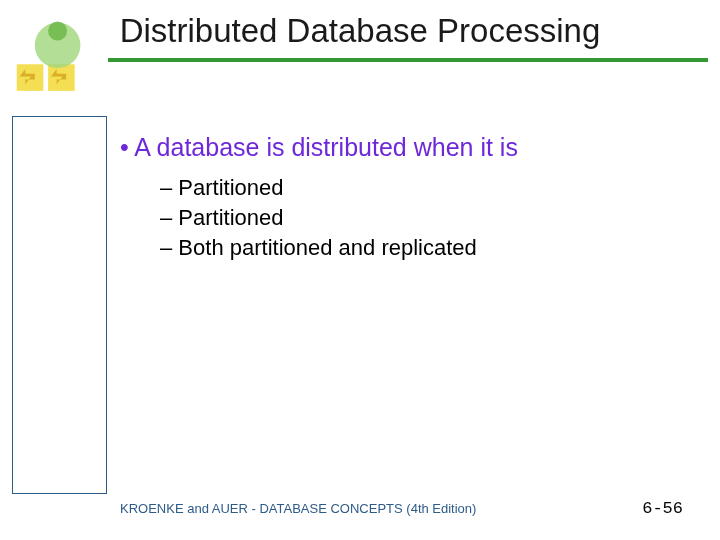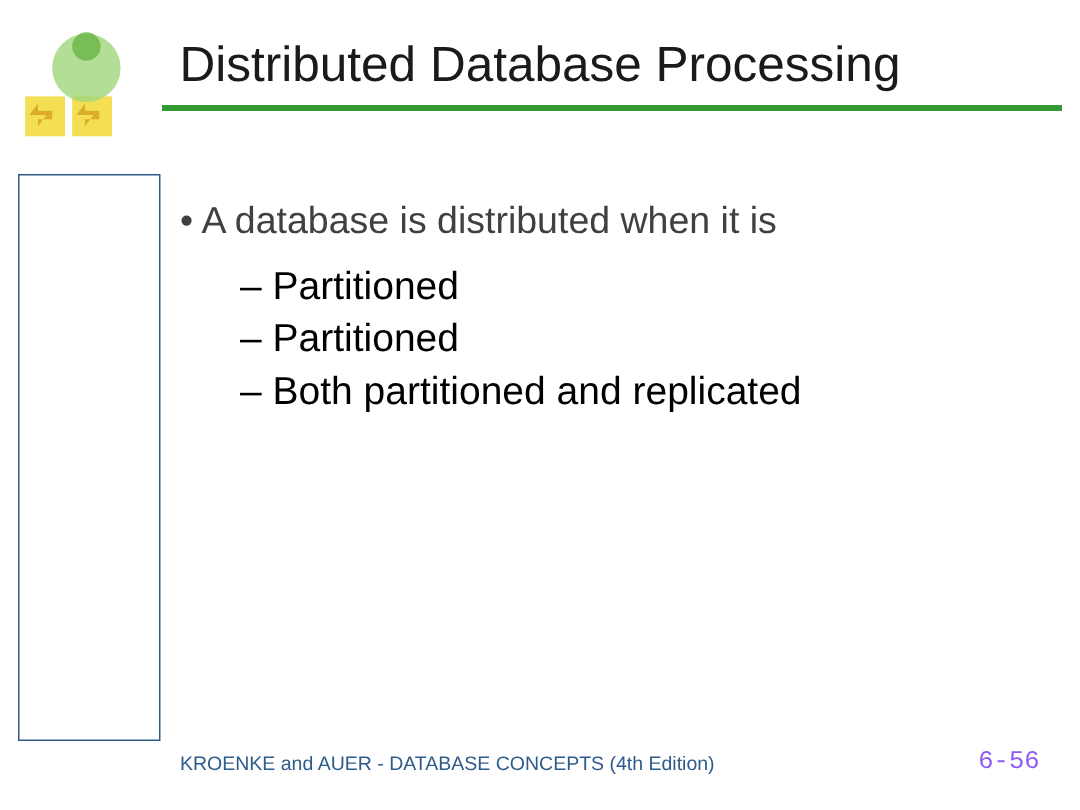--- a/index.html
+++ b/index.html
@@ -20,21 +20,21 @@
     position: absolute;
     top: 12px;
     left: 12px;
     width: 95px;
     height: 95px;
   }
   .title {
     text-align: center;
     font-size: 33px;
     color: #1a1a1a;
-    padding-top: 24px;
+    padding-top: 12px;
     padding-bottom: 8px;
     font-weight: normal;
     font-family: Arial, sans-serif;
   }
   .title-underline {
     height: 4px;
     background: #339933;
     margin: 0 12px 0 108px;
   }
   .sidebar-box {
@@ -47,56 +47,56 @@
     background: #fff;
   }
   .content {
     position: absolute;
     left: 120px;
     top: 132px;
     right: 30px;
   }
   .bullet-main {
     font-size: 25px;
-    color: #404040;
+    color: #6d28d9;
     margin-bottom: 10px;
     margin-left: 18px;
     text-indent: -18px;
     line-height: 1.25;
   }
   .bullet-main::before {
     content: "• ";
   }
   .sub-list {
     margin-left: 40px;
     margin-bottom: 18px;
   }
   .bullet-sub {
-    font-size: 26px;
+    font-size: 22px;
     color: #000;
     line-height: 1.35;
   }
   .bullet-sub::before {
     content: "– ";
   }
   .footer-left {
     position: absolute;
     left: 120px;
     bottom: 22px;
     font-size: 13px;
     color: #2e5c8a;
     font-family: Verdana, Arial, sans-serif;
     line-height: 1.3;
   }
   .footer-right {
     position: absolute;
-    right: 27px;
+    right: 37px;
     bottom: 22px;
     font-size: 17px;
-    color: #8b5cf6;
+    color: #000000;
     font-family: "Courier New", monospace;
   }
 </style>
 </head>
 <body>
 
 <div class="slide">
 
   <svg class="logo" viewBox="0 0 100 100">
     <rect x="5" y="55" width="28" height="28" fill="#f2d936" opacity="0.85"></rect>

